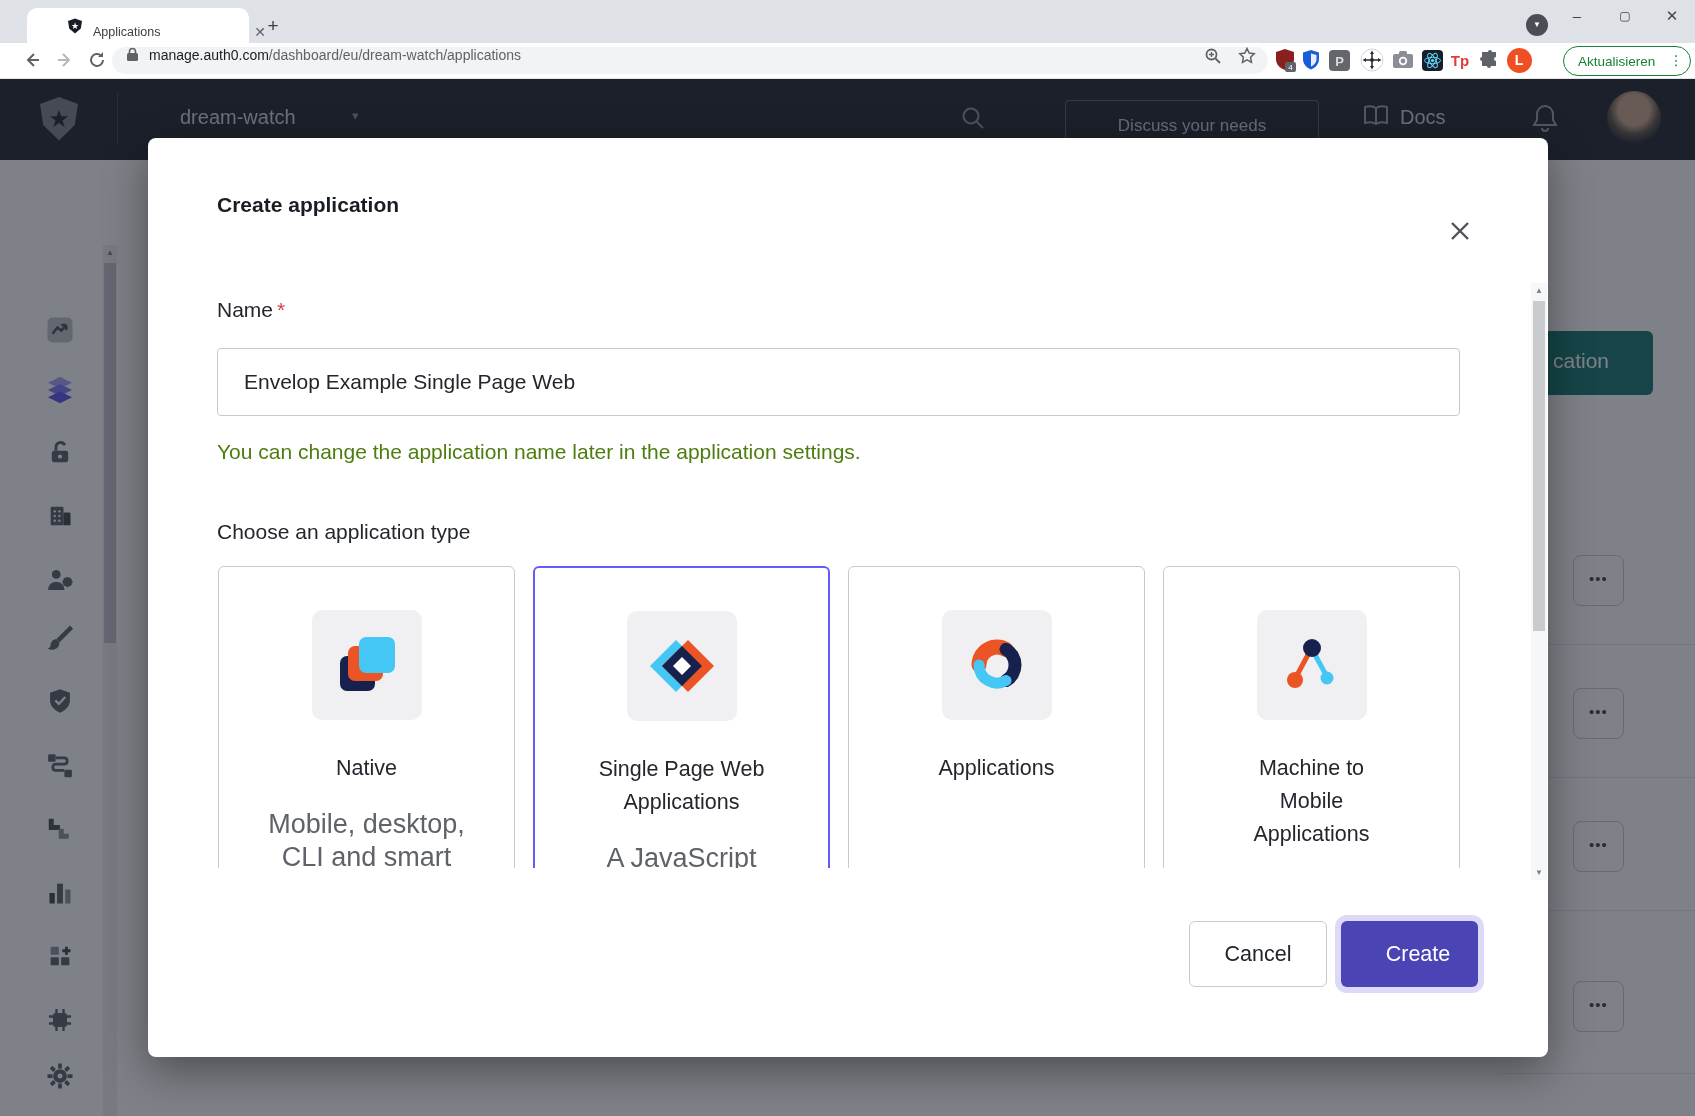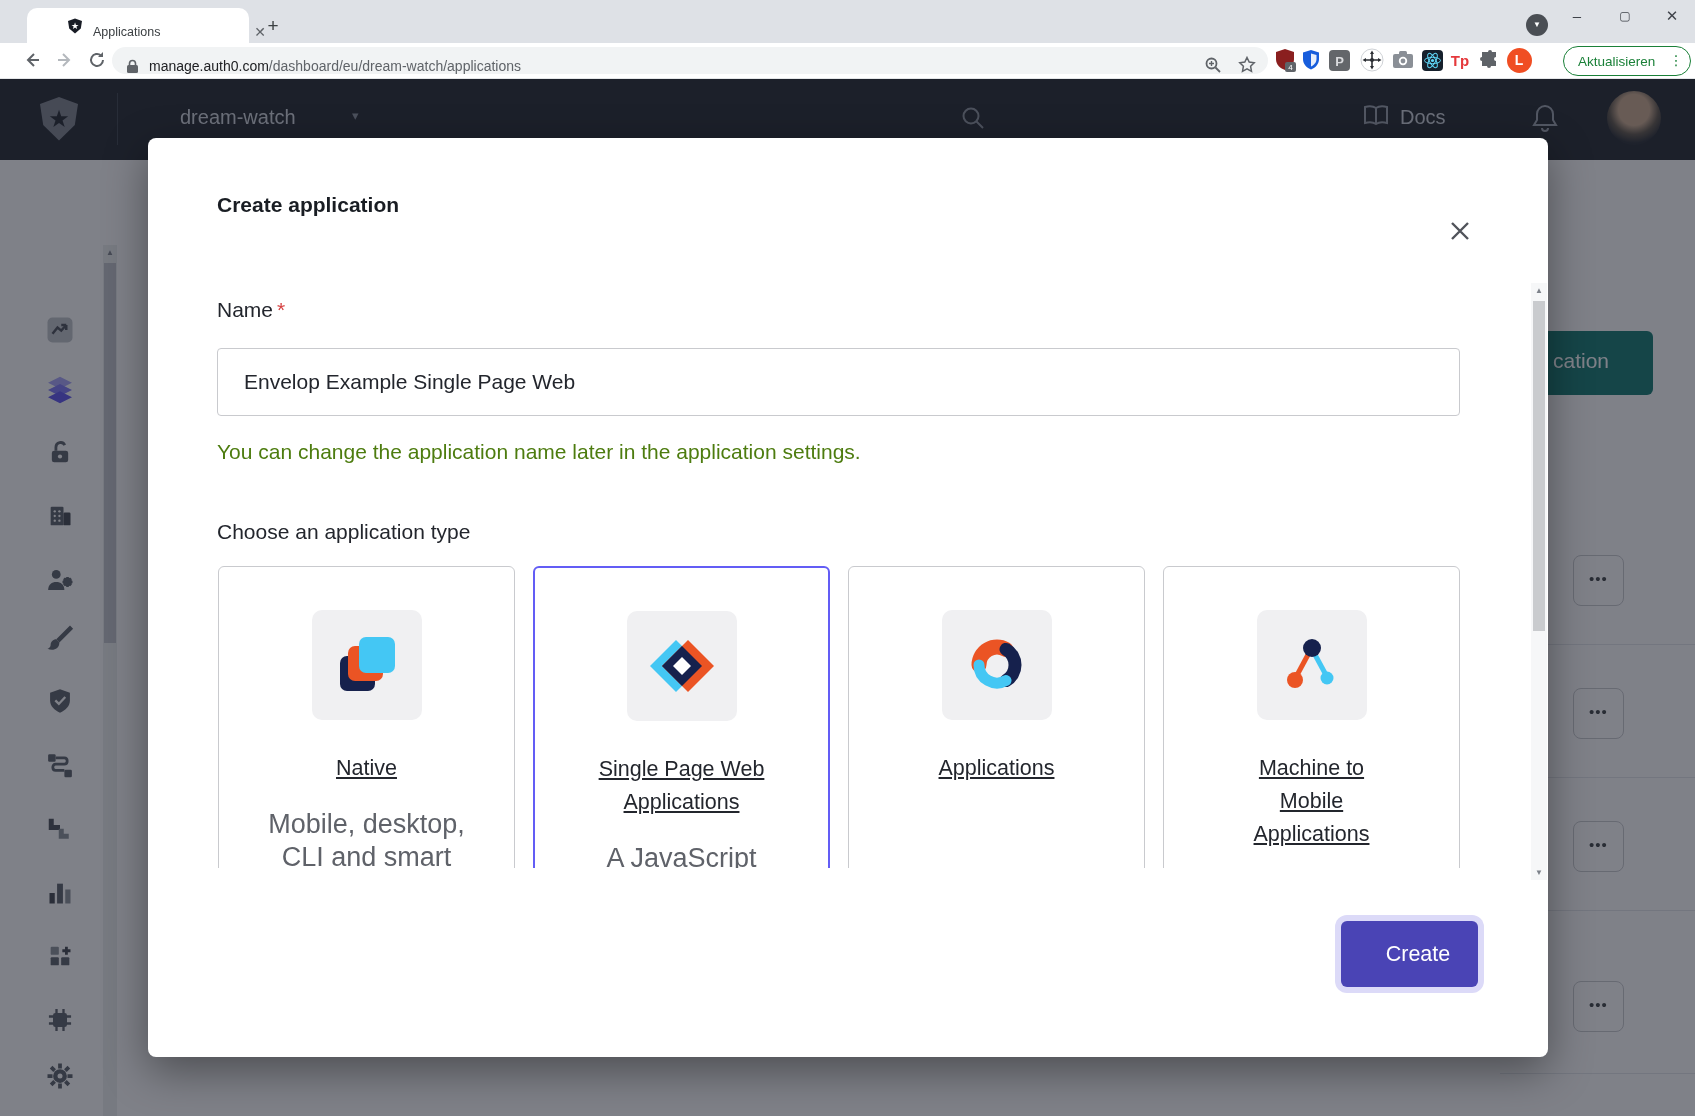--- a/index.html
+++ b/index.html
@@ -9,21 +9,21 @@
   
   #tabstrip{left:0;top:0;width:1695px;height:43px;background:#dee1e6;z-index:60;}
   #tab{left:27px;top:8px;width:222px;height:35px;background:#fff;border-radius:10px 10px 0 0;}
   #tab-title{left:66px;top:17px;font-size:12.5px;color:#3c4043;}
   #tab-close{left:224px;top:15px;width:18px;height:18px;color:#5f6368;font-size:14px;line-height:18px;text-align:center;cursor:pointer;}
   #new-tab{left:261px;top:14px;width:24px;height:24px;color:#3c4043;font-size:19px;line-height:23px;text-align:center;}
   #tab-search{left:1526px;top:14px;width:22px;height:22px;border-radius:50%;background:#4a4e54;color:#fff;font-size:8px;line-height:22px;text-align:center;}
   .winbtn{top:6px;width:30px;height:22px;color:#3f434a;font-size:15px;line-height:20px;text-align:center;}
   #toolbar{left:0;top:43px;width:1695px;height:35px;background:#fff;border-bottom:1px solid #e4e6e8;z-index:60;}
   .tbicon{top:3px;width:28px;height:28px;display:flex;align-items:center;justify-content:center;}
-  #omnibox{left:112px;top:4px;width:1156px;height:27px;background:#f1f3f4;border-radius:14px;display:flex;align-items:flex-end;}
+  #omnibox{left:112px;top:4px;width:1156px;height:27px;background:#f1f3f4;border-radius:14px;display:flex;align-items:flex-start;}
   #url{font-size:14px;color:#202124;margin-left:10px;white-space:nowrap;}
   #url .path{color:#5f6368;}
   .ext{top:4px;width:26px;height:26px;display:flex;align-items:center;justify-content:center;position:absolute;}
   #update-pill{left:1563px;top:3px;width:126px;height:28px;border:1px solid #1a8038;border-radius:15px;background:#fff;display:flex;align-items:center;}
   #update-pill span{color:#1a8038;font-size:13.5px;margin-left:14px;}
   #update-dots{margin-left:10px;color:#1a8038;font-size:13px;letter-spacing:0;line-height:8px;}
   
   #page{left:0;top:78px;width:1695px;height:1038px;z-index:1;background:#fff;}
   #nav{left:0;top:0;width:1695px;height:82px;background:#1e222a;}
   #nav .navtxt{color:#cfd4dc;}
@@ -50,21 +50,21 @@
   #name-label .req{color:#d64242;margin-left:4px;}
   #name-input{left:69px;top:80px;width:1215px;height:66px;border:1px solid #c9cace;border-radius:4px;
               font-size:21px;color:#23262d;padding:0 0 0 26px;outline:none;font-family:"Liberation Sans",sans-serif;background:#fff;}
   #name-help{left:69px;top:172px;font-size:21px;color:#4d7c0f;}
   #choose-label{left:69px;top:252px;font-size:21px;color:#23262d;}
   #cards{left:70px;top:298px;display:flex;gap:18px;}
   .card{width:297px;height:440px;border:1px solid #c9cace;border-radius:6px;background:#fff;box-sizing:border-box;}
   .card.selected{border:2px solid #635df5;}
   .tile{width:110px;height:110px;border-radius:10px;background:#f0f0f2;margin:43px auto 0 auto;
         display:flex;align-items:center;justify-content:center;}
-  .card-title{margin-top:32px;text-align:center;color:#23262d;font-size:21.5px;text-decoration:underline;}
+  .card-title{margin-top:32px;text-align:center;color:#23262d;font-size:21.5px;}
   .card-title div{line-height:33px;}
   .card-desc{margin-top:23px;text-align:center;color:#5f6269;font-size:27px;}
   .card-desc div{line-height:33px;}
   .mscroll{left:1383px;top:145px;width:16px;height:597px;background:#f6f7f8;}
   .mthumb{left:2px;top:18px;width:12px;height:330px;background:#c9cbce;}
   #modal-footer-cancel{left:1041px;top:783px;width:138px;height:66px;background:#fff;border:1px solid #c9cace;
       border-radius:6px;font-size:21.5px;color:#20242c;display:flex;align-items:center;justify-content:center;cursor:pointer;}
   #modal-footer-create{left:1193px;top:783px;width:137px;height:66px;background:#4a44b5;border:none;
       border-radius:6px;font-size:21.5px;color:#fff;display:flex;align-items:center;justify-content:center;
       box-shadow:0 0 0 6px #dcdaf8;cursor:pointer;padding-left:23px;}
@@ -198,20 +198,21 @@
     </div>
     <div class="abs" style="left:117px;top:15px;width:1px;height:52px;background:#3a4049;"></div>
     <span class="abs navtxt" style="left:180px;top:28px;font-size:20px;color:#d4d9e0;">dream-watch</span>
     <span class="abs" style="left:352px;top:30px;font-size:13px;color:#8a909b;">▾</span>
     <div class="abs" style="left:960px;top:27px;">
       <svg width="26" height="26" viewBox="0 0 26 26">
           <circle cx="11" cy="11" r="7.5" stroke="#8c929c" stroke-width="2" fill="none"></circle>
           <path d="M16.5 16.5 23 23" stroke="#8c929c" stroke-width="2"></path>
         </svg>
     </div>
+    <div id="discuss-btn" class="abs">Discuss your needs</div>
     <div class="abs" style="left:1362px;top:26px;">
       <svg width="28" height="24" viewBox="0 0 28 24">
           <path d="M14 4c-3-2-7-2-11-1v16c4-1 8-1 11 1 3-2 7-2 11-1V3c-4-1-8-1-11 1Zm0 0v16" stroke="#9aa0aa" stroke-width="2" fill="none"></path>
         </svg>
     </div>
     <span class="abs navtxt" style="left:1400px;top:28px;font-size:20px;">Docs</span>
     <div class="abs" style="left:1530px;top:24px;">
       <svg width="30" height="32" viewBox="0 0 30 32">
           <path d="M15 4a8 8 0 0 1 8 8v6l3 5H4l3-5v-6a8 8 0 0 1 8-8Z" stroke="#9aa0aa" stroke-width="2" fill="none"></path>
           <path d="M12 26a3 3 0 0 0 6 0" stroke="#9aa0aa" stroke-width="2" fill="none"></path>
@@ -450,14 +451,15 @@
       </div>
     </div>
   </div>
 
   <div class="mscroll abs">
     <div class="scroll-arrow abs" style="top:3px;width:16px;">▲</div>
     <div class="mthumb abs"></div>
     <div class="scroll-arrow abs" style="top:585px;width:16px;">▼</div>
   </div>
 
+  <button id="modal-footer-cancel" class="abs">Cancel</button>
   <button id="modal-footer-create" class="abs">Create</button>
 </div>
 
 </body></html>

